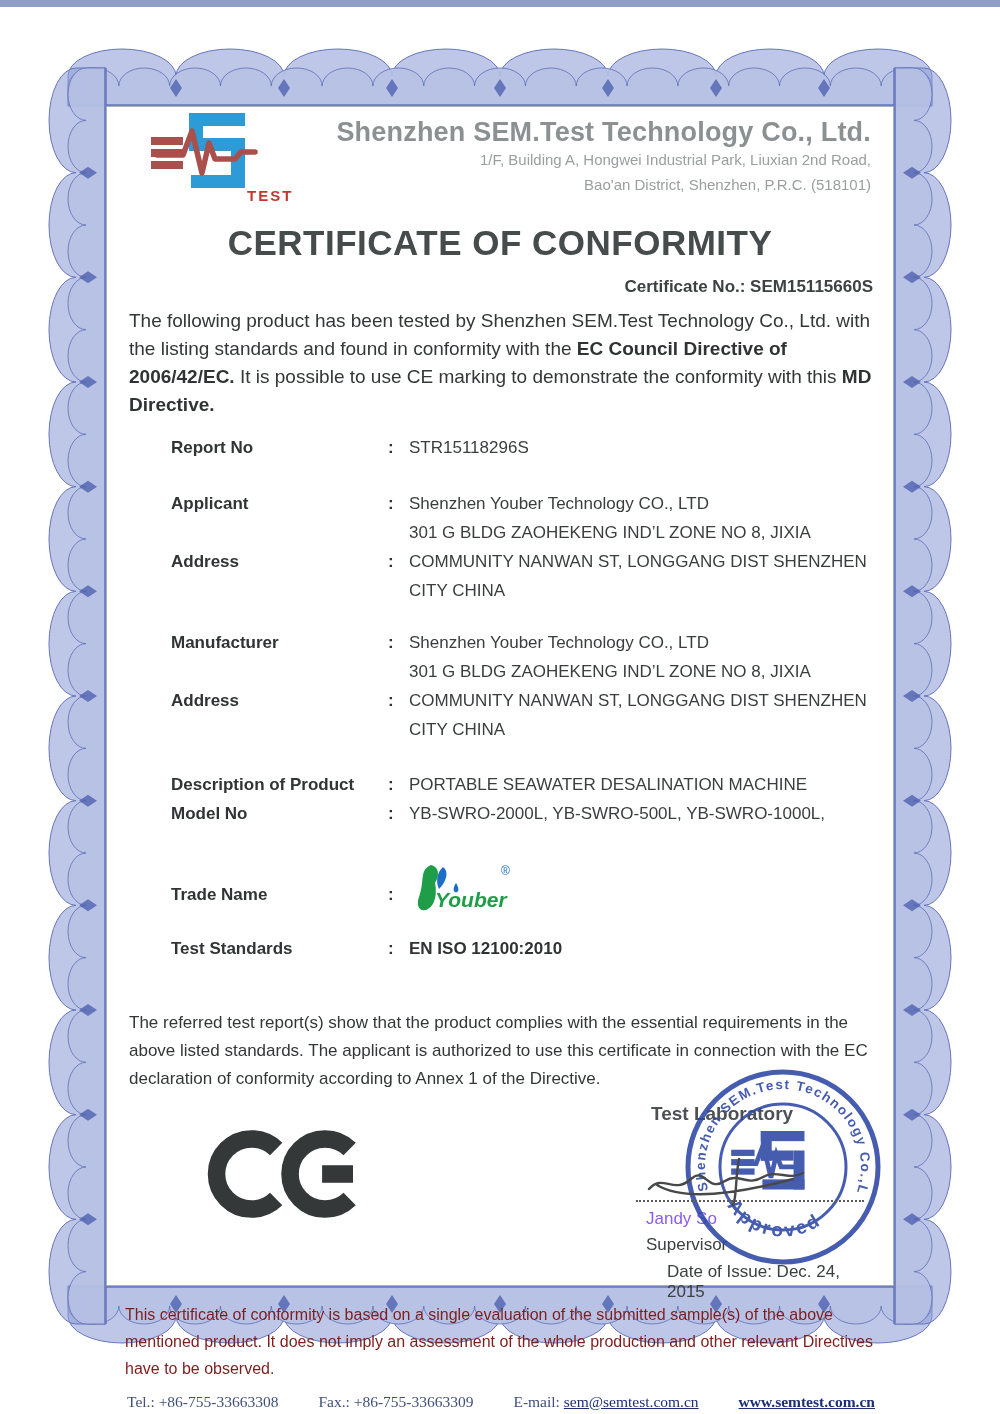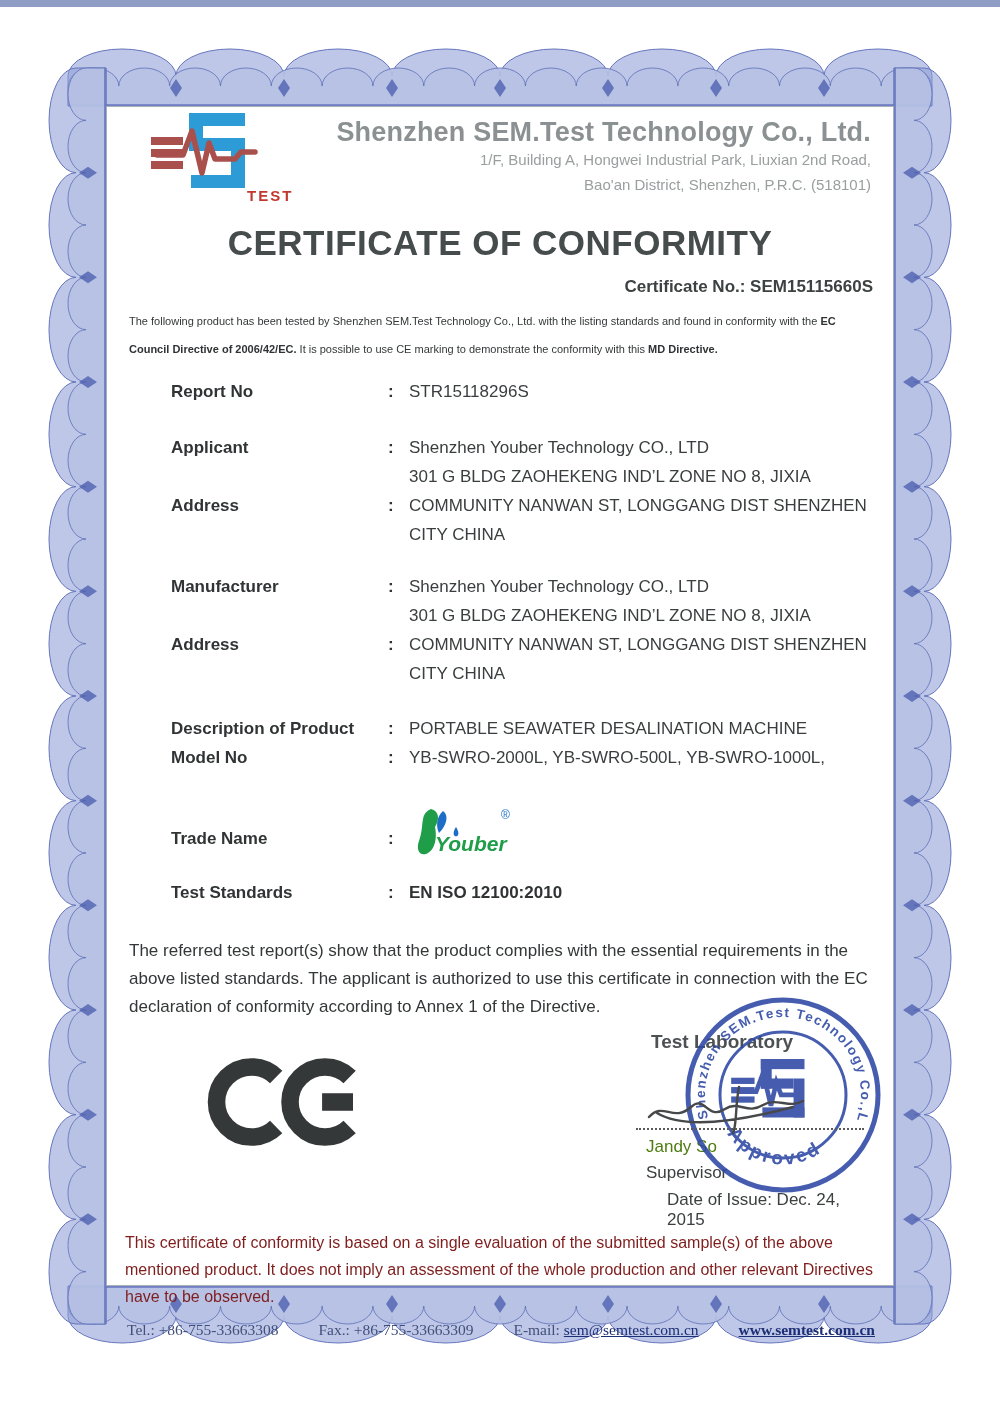--- a/index.html
+++ b/index.html
@@ -14,42 +14,42 @@
   
   .header{position:relative;height:96px;padding-top:10px;}
   .sem-logo{position:absolute;left:14px;top:2px;}
   .header-text{text-align:right;padding-right:6px;}
   .company{font-size:27px;font-weight:bold;color:#8b9192;letter-spacing:.2px;line-height:30px;}
   .addr{font-size:15px;color:#9a9e9f;line-height:25px;}
 
   .title{text-align:center;font-size:35px;font-weight:bold;color:#464b4c;letter-spacing:.5px;margin-top:10px;}
   .certno{text-align:right;font-size:17px;font-weight:bold;color:#3c4142;margin-top:14px;padding-right:4px;}
 
-  .intro{font-size:11px;line-height:28px;color:#333738;margin:10px 2px 0 6px;}
+  .intro{font-size:19px;line-height:28px;color:#333738;margin:10px 2px 0 6px;}
   .intro b{color:#2f3334;}
 
   
   .fields{margin-top:14px;}
   .frow{display:flex;align-items:flex-start;font-size:17px;line-height:29px;}
   .frow .lbl{width:217px;margin-left:48px;font-weight:bold;color:#303435;flex:0 0 auto;}
   .frow .col{width:21px;font-weight:bold;color:#303435;flex:0 0 auto;}
   .frow .val{color:#3a3e3f;}
   .frow.center{align-items:center;}
   .gap28{height:27px;} .gap24{height:23px;} .gap26{height:26px;} .gap34{height:33px;} .gap6{height:6px;}
   .standards .val div{font-weight:bold;color:#2f3334;}
-  .closing{font-size:17px;line-height:28px;color:#333738;margin:30px 2px 0 6px;}
+  .closing{font-size:17px;line-height:28px;color:#333738;margin:46px 2px 0 6px;}
 
   
   .bottom-area{position:relative;height:198px;margin-top:8px;}
   .testlab{position:absolute;left:528px;top:2px;font-size:19px;font-weight:bold;color:#4c5154;z-index:1;}
   .ce{position:absolute;left:83px;top:20px;z-index:1;}
   .stamp{position:absolute;left:560px;top:-34px;z-index:2;opacity:.88;}
   .signature{position:absolute;left:520px;top:38px;z-index:3;}
   .dotline{position:absolute;left:513px;top:99px;width:228px;border-bottom:2px dotted #5a5a5a;z-index:3;}
-  .sig-name{position:absolute;left:523px;top:108px;font-size:17px;color:#4d7c0f;z-index:1;}
+  .sig-name{position:absolute;left:523px;top:108px;font-size:17px;color:#8b5cf6;z-index:1;}
   .sig-role{position:absolute;left:523px;top:134px;font-size:17px;color:#3c4041;z-index:1;}
   .sig-date{position:absolute;left:544px;top:161px;font-size:17px;color:#3c4041;z-index:3;}
 
   .footnote{font-size:16px;line-height:27px;color:#7f1d1d;margin:2px 0 0 2px;}
   .contact{display:flex;justify-content:space-between;align-items:baseline;margin:11px 2px 0 4px;
            font-family:"Liberation Serif","DejaVu Serif",serif;font-size:15.5px;color:#41507a;}
   .contact a{color:#1d2f74;text-decoration:underline;}
   .contact .w a{font-weight:bold;}
 </style>
 </head>

